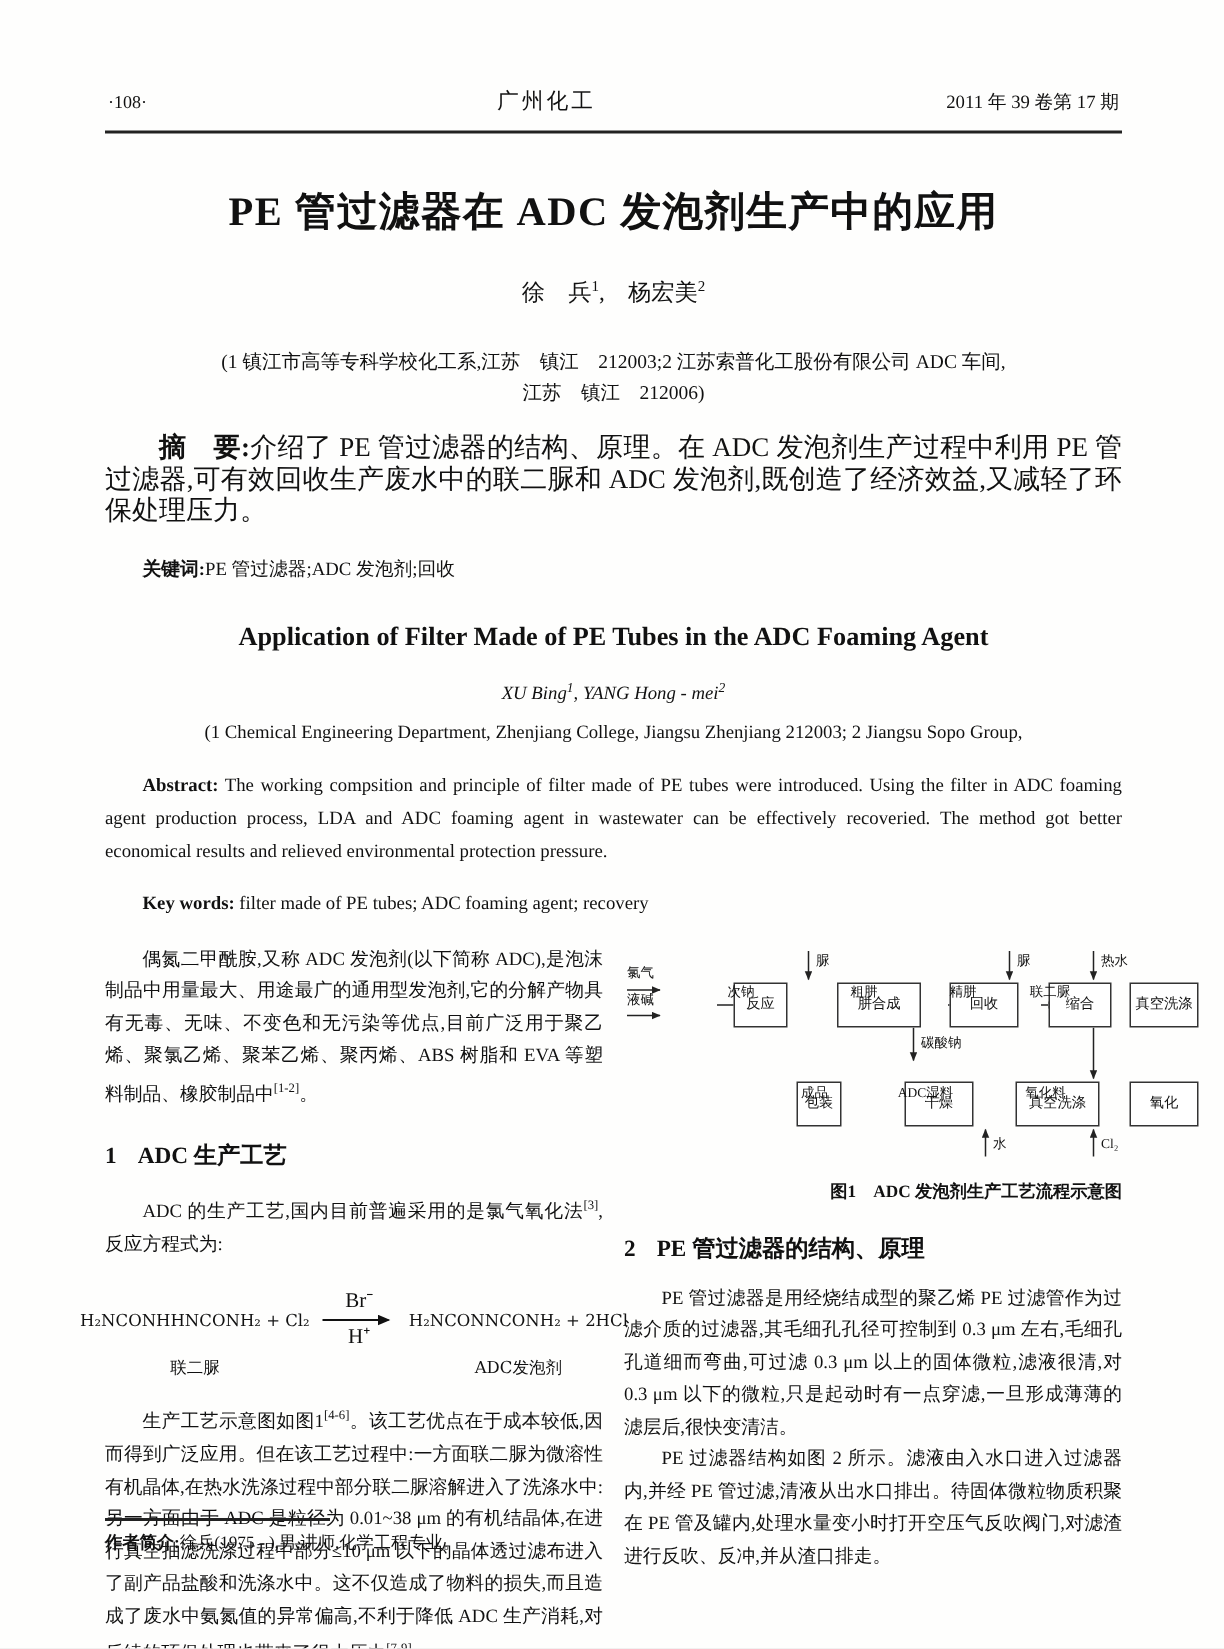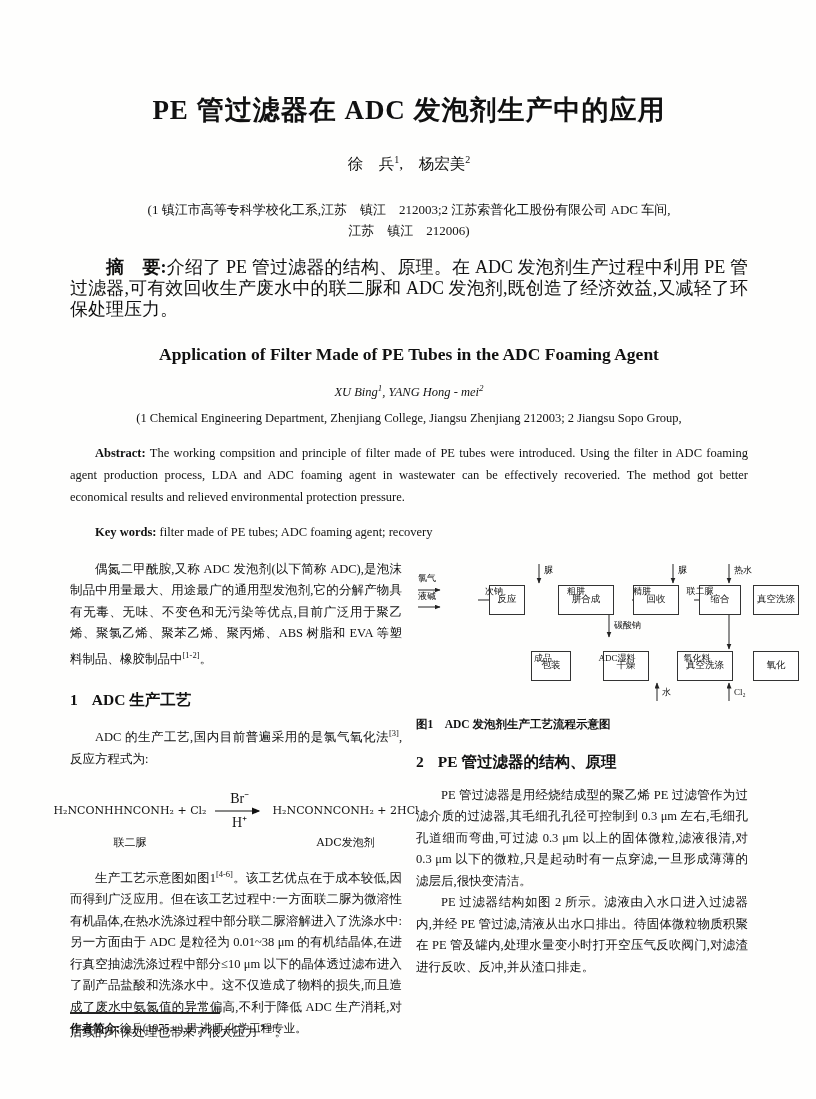--- a/index.html
+++ b/index.html
@@ -64,50 +64,56 @@
     display:flex;align-items:center;justify-content:center;
     font-size:9.5px;white-space:nowrap;box-sizing:border-box;margin-left:47px;}
   .b-reaction{left:26px;top:24px;width:36px;}
   .b-hydrazine{left:95px;top:24px;width:56px;}
   .b-recovery{left:170px;top:24px;width:46px;}
   .b-condense{left:236px;top:24px;width:42px;}
   .b-vw1{left:290px;top:24px;width:46px;}
   .b-oxidize{left:290px;top:90px;width:46px;}
   .b-vw2{left:214px;top:90px;width:56px;}
   .b-dry{left:140px;top:90px;width:46px;}
-  .b-pack{left:68px;top:90px;width:40px;}
+  .b-pack{left:68px;top:90px;width:30px;}
   .flab{position:absolute;font-size:9px;white-space:nowrap;line-height:1;}
   .c{transform:translateX(-50%);}
-  .fig-caption{margin:14px 0 4px 0;text-align:left;font-size:11.5px;font-weight:700;}
+  .fig-caption{margin:14px 0 4px 0;text-align:right;font-size:11.5px;font-weight:700;}
 
   
   .pfooter{position:absolute;left:70px;top:1012px;width:678px;font-size:11.5px;}
   .pfooter .rule{width:150px;border-top:2px solid #222;margin-bottom:7px;}
   .pfooter .lbl{font-weight:700;}
 </style>
 </head>
 <body>
 
 <div class="page">
   <div class="content">
 
+    <div class="jheader">
+      <span class="pageno">·108·</span>
+      <span class="journal">广州化工</span>
+      <span class="issue">2011 年 39 卷第 17 期</span>
+    </div>
 
     <div class="title-cn">PE 管过滤器在 ADC 发泡剂生产中的应用</div>
 
     <div class="authors-cn">
       <span>徐　兵</span><sup>1</sup><span>,　</span><span>杨宏美</span><sup>2</sup>
     </div>
 
     <div class="affil-cn">
       <div>(1 镇江市高等专科学校化工系,江苏　镇江　212003;2 江苏索普化工股份有限公司 ADC 车间,</div>
       <div>江苏　镇江　212006)</div>
     </div>
 
     <p class="abstract-cn"><span class="lbl">摘　要:</span><span>介绍了 PE 管过滤器的结构、原理。在 ADC 发泡剂生产过程中利用 PE 管过滤器,可有效回收生产废水中的联二脲和 ADC 发泡剂,既创造了经济效益,又减轻了环保处理压力。</span></p>
 
+    <p class="kw-cn"><span class="lbl">关键词:</span><span>PE 管过滤器;ADC 发泡剂;回收</span></p>
 
     <div class="title-en">Application of Filter Made of PE Tubes in the ADC Foaming Agent</div>
 
     <div class="authors-en">
       <span>XU Bing</span><sup>1</sup><span>, </span><span>YANG Hong - mei</span><sup>2</sup>
     </div>
 
     <div class="affil-en">
       <div>(1 Chemical Engineering Department, Zhenjiang College, Jiangsu Zhenjiang 212003; 2 Jiangsu Sopo Group,</div>
     </div>

